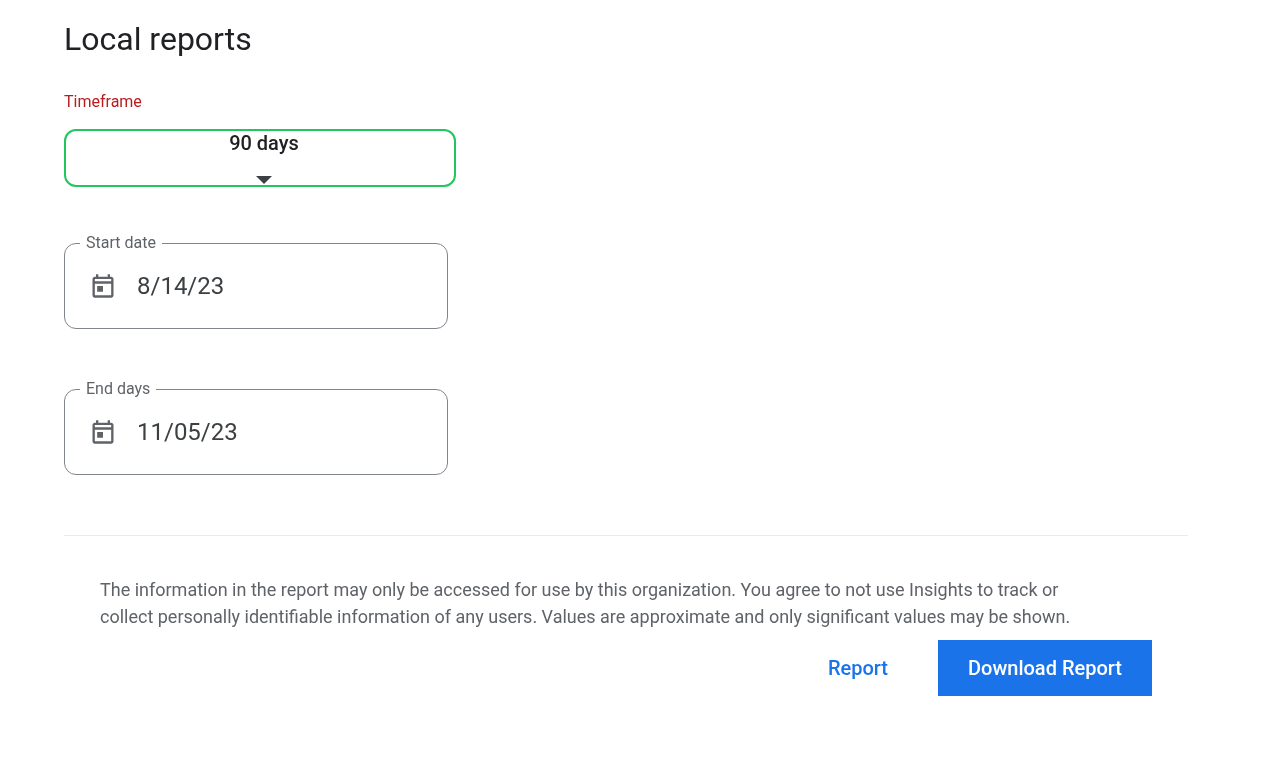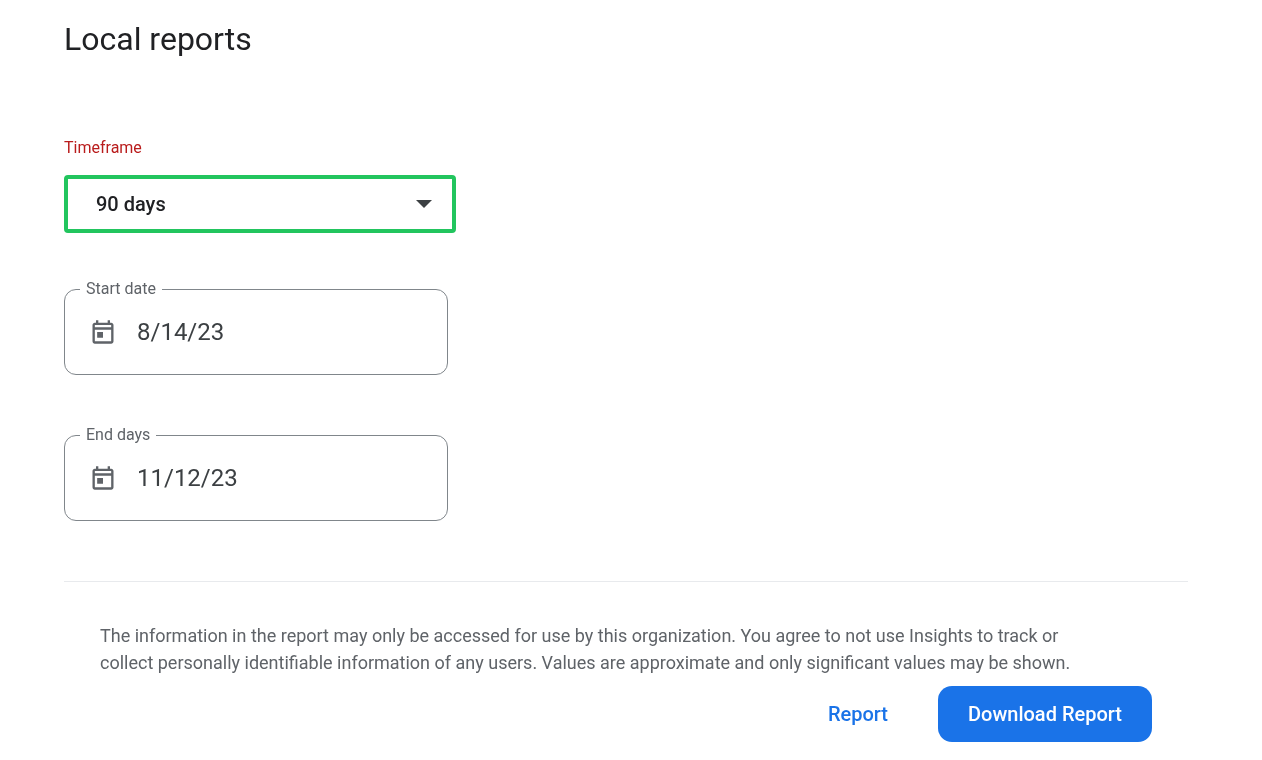--- a/index.html
+++ b/index.html
@@ -11,40 +11,41 @@
       font-family: 'Google Sans', Roboto, Arial, sans-serif;
       background: #fff;
       width: 1262px;
       height: 760px;
       padding: 20px 64px;
     }
     .page-title {
       font-size: 32px;
       font-weight: 400;
       color: #202124;
-      margin-bottom: 80px;
+      margin-bottom: 34px;
       letter-spacing: 0;
     }
     .timeframe-label {
       font-size: 16px;
       color: #b91c1c;
       margin-bottom: 18px;
       font-weight: 400;
     }
     .dropdown {
       width: 392px;
       height: 58px;
-      border: 4px solid #22c55e;
-      border-radius: 4px;
+      border: 2px solid #22c55e;
+      border-radius: 12px;
       display: flex;
       align-items: center;
       justify-content: space-between;
       padding: 0 20px 0 28px;
       cursor: pointer;
       margin-bottom: 56px;
+      flex-direction: column;
     }
     .dropdown-value {
       font-size: 20px;
       font-weight: 500;
       color: #202124;
     }
     .dropdown-arrow {
       display: flex;
       align-items: center;
     }
@@ -117,21 +118,21 @@
       font-family: inherit;
     }
     .download-button {
       background: #1a73e8;
       border: none;
       color: #fff;
       font-size: 20px;
       font-weight: 500;
       cursor: pointer;
       padding: 16px 30px;
-      border-radius: 14px;
+      border-radius: 0;
       font-family: inherit;
     }
   </style>
 </head>
 <body>
 
 <h1 class="page-title">Local reports</h1>
 
 <div class="timeframe-label">Timeframe</div>
 
@@ -157,21 +158,21 @@
 </div>
 
 <div class="date-field-wrapper">
   <span class="date-field-label">End days</span>
   <div class="date-field">
     <span class="calendar-icon">
       <svg width="28" height="28" viewBox="0 0 24 24" fill="#5f6368">
         <path d="M19 4h-1V2h-2v2H8V2H6v2H5c-1.11 0-2 .9-2 2v14c0 1.1.89 2 2 2h14c1.1 0 2-.9 2-2V6c0-1.1-.9-2-2-2zm0 16H5V10h14v10zm0-12H5V6h14v2zM7 12h5v5H7v-5z"></path>
       </svg>
     </span>
-    <span class="date-value">11/12/23</span>
+    <span class="date-value">11/05/23</span>
   </div>
 </div>
 
 <hr class="divider">
 
 <p class="disclaimer">The information in the report may only be accessed for use by this organization. You agree to not use Insights to track or collect personally identifiable information of any users. Values are approximate and only significant values may be shown.</p>
 
 <div class="button-row">
   <button class="cancel-button">Report</button>
   <button class="download-button">Download Report</button>

